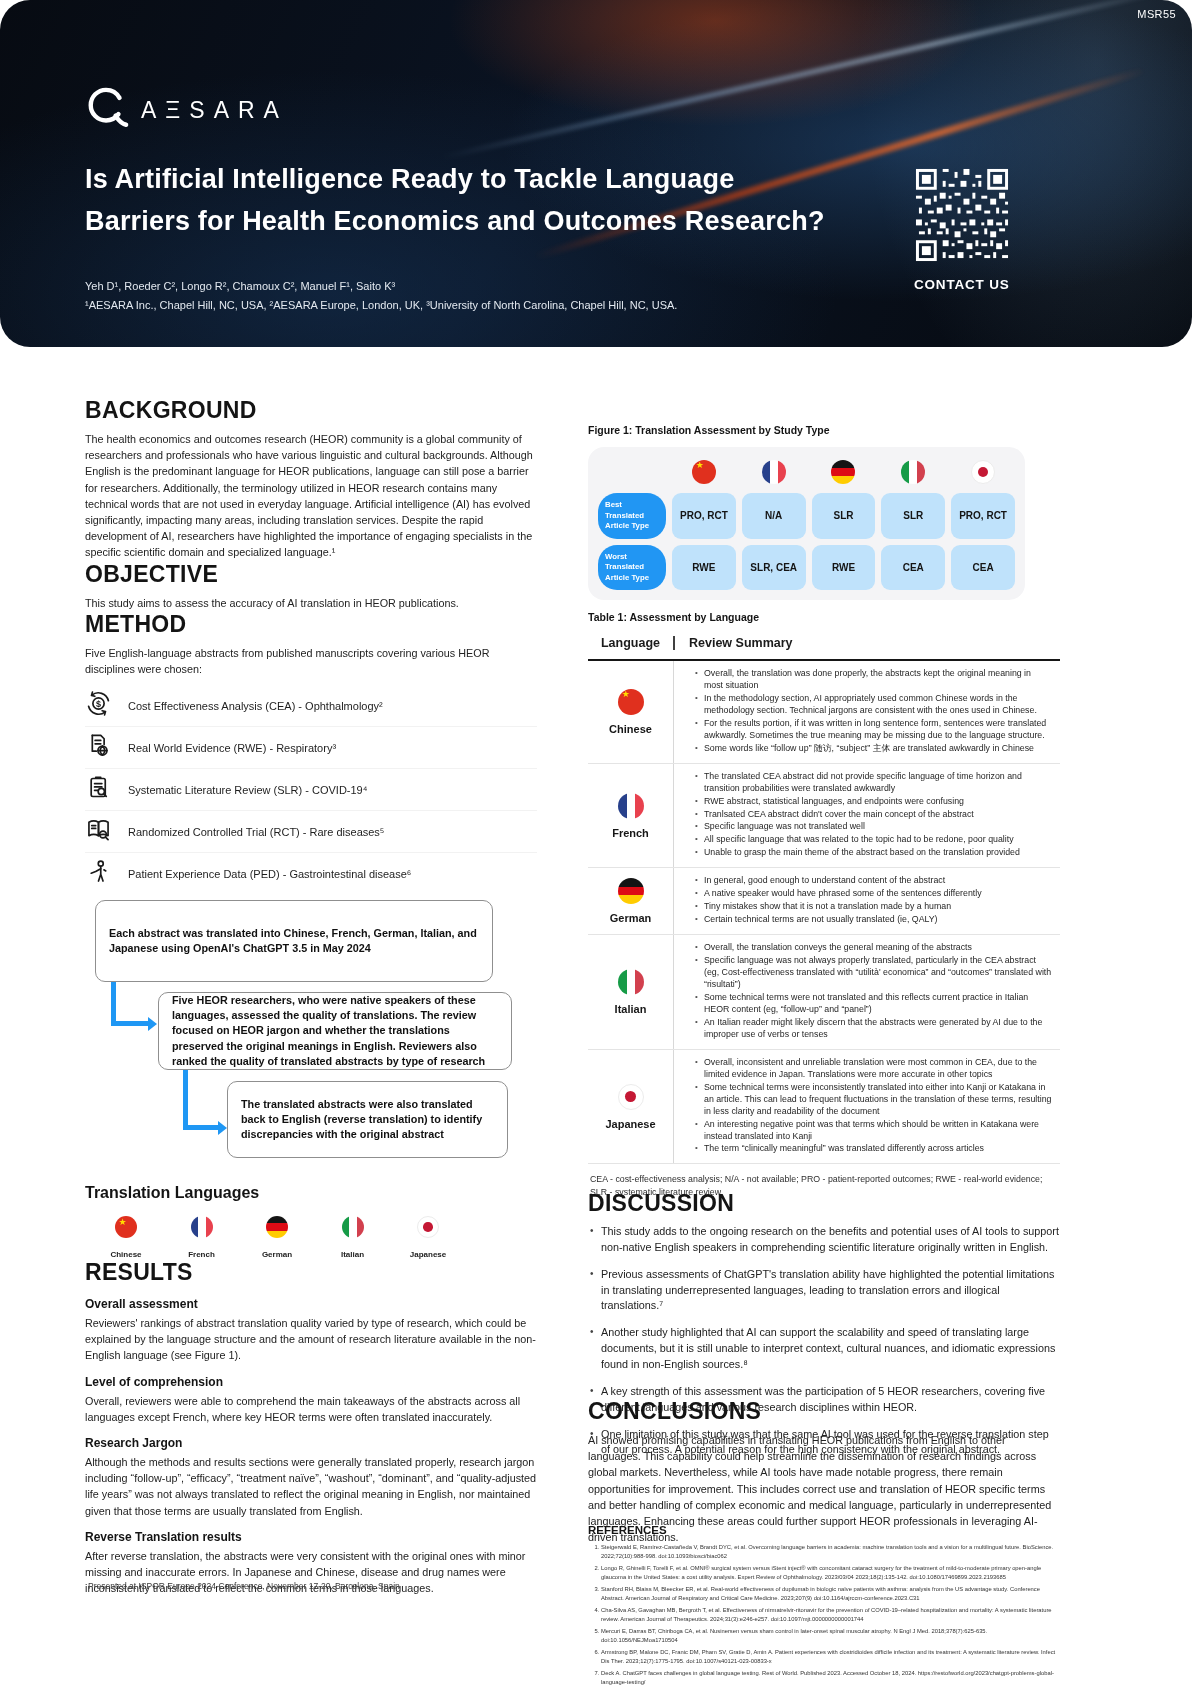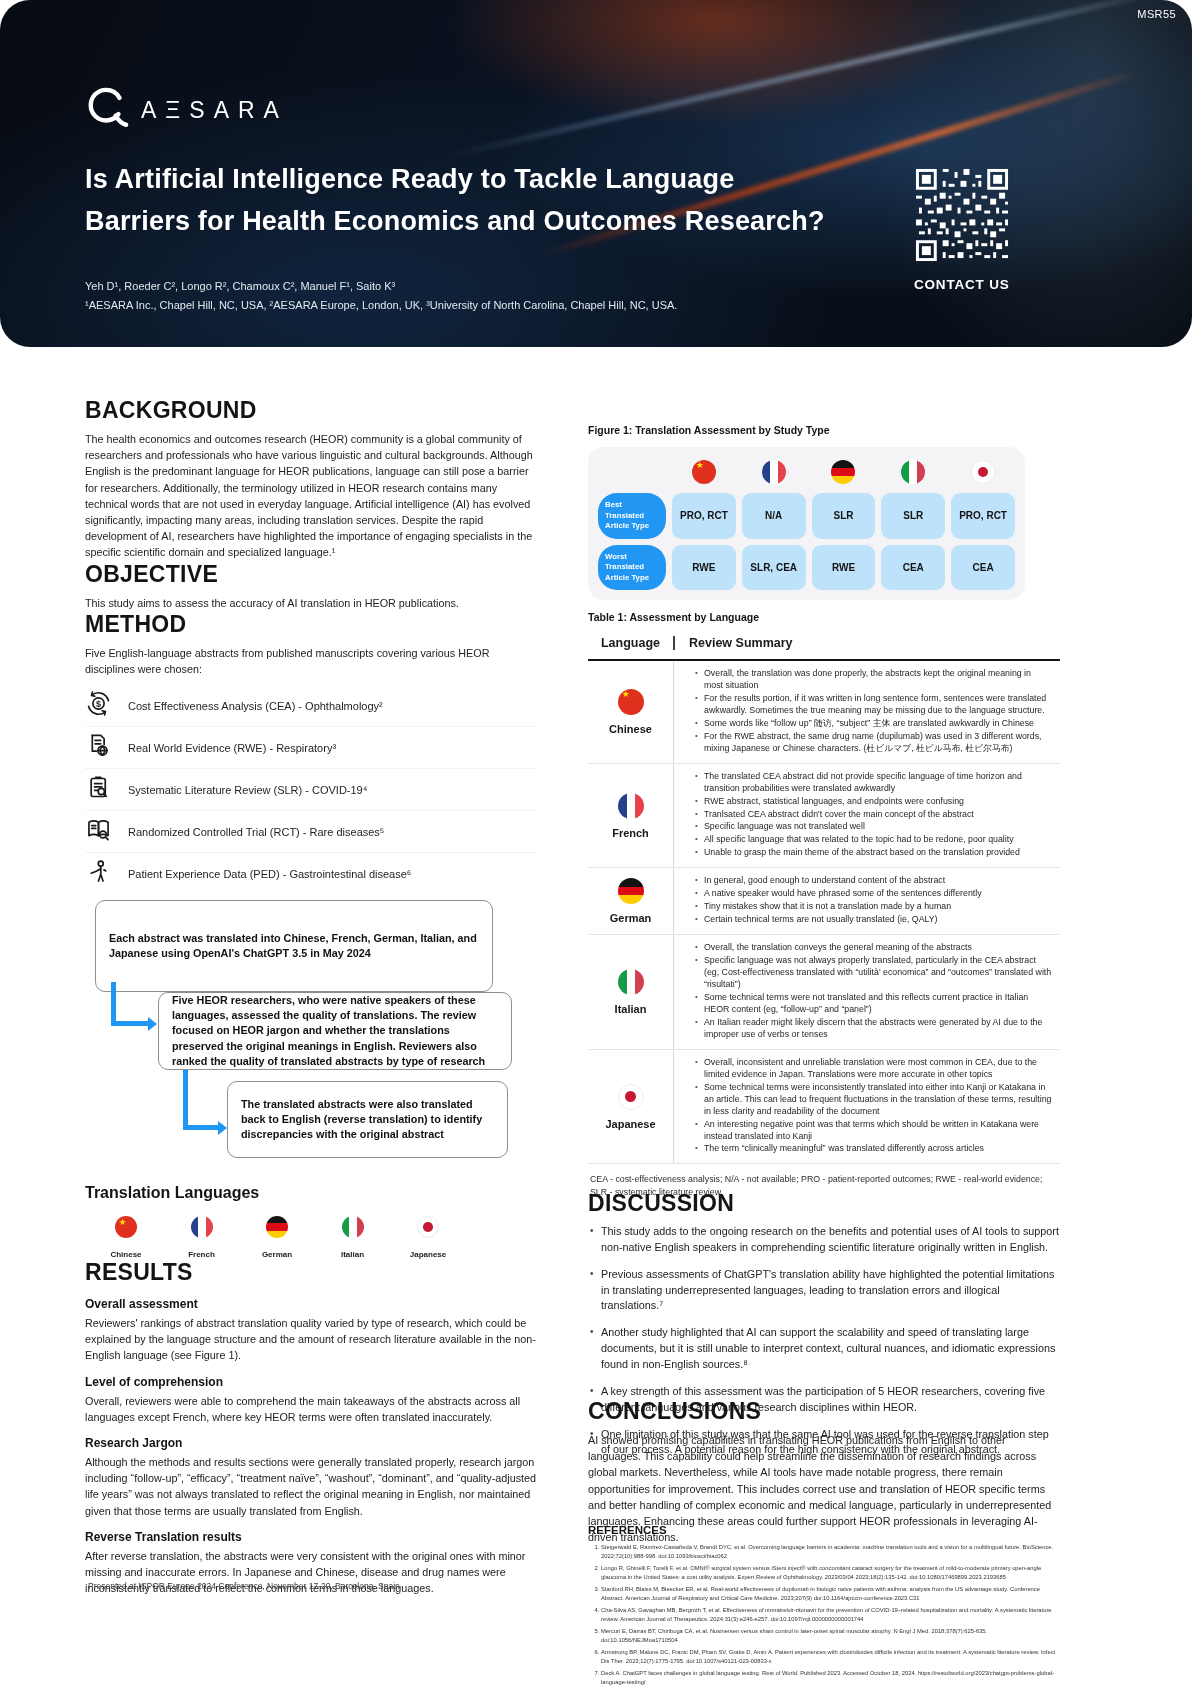--- a/index.html
+++ b/index.html
@@ -37,21 +37,21 @@
   .method-list{margin-top:8px;}
   .mitem{display:flex;align-items:center;gap:16px;padding:5px 0;border-bottom:1px solid #f2f2f2;}
   .mitem:last-child{border-bottom:none;}
   .mitem svg{flex:none;}
   .mlabel{font-size:11px;color:#1e1e1e;}
 
   .flow{position:relative;height:262px;margin-top:6px;}
   .fbox{position:absolute;background:#fff;border:1.2px solid #8f8f8f;border-radius:10px;
         box-sizing:border-box;display:flex;align-items:center;
         font-size:10.8px;font-weight:700;line-height:1.42;color:#111;padding:8px 13px;}
-  .fbox1{left:10px;top:0;width:398px;height:92px;}
+  .fbox1{left:10px;top:0;width:398px;height:82px;}
   .fbox2{left:73px;top:92px;width:354px;height:78px;}
   .fbox3{left:142px;top:181px;width:281px;height:77px;}
   .arr{position:absolute;background:#1f97f4;}
   .arr-head{position:absolute;width:0;height:0;border-top:7px solid transparent;border-bottom:7px solid transparent;border-left:9px solid #1f97f4;}
 
   .langs-h{font-size:16px;font-weight:800;margin:22px 0 0;color:#141414;}
   .lang-row{display:flex;justify-content:space-between;width:372px;margin:14px 0 0 6px;}
   .lang{width:70px;text-align:center;}
   .lang .lbl{font-size:8px;font-weight:700;margin-top:8px;color:#222;}
 
@@ -397,23 +397,23 @@
       </div>
 
       <div class="t1-row">
         <div class="t1-lang">
           <span class="flag flag-cn f26"></span>
           <span class="lname">Chinese</span>
         </div>
         <div class="t1-sum">
           <ul class="b">
             <li>Overall, the translation was done properly, the abstracts kept the original meaning in most situation</li>
+            <li>In the methodology section, AI appropriately used common Chinese words in the methodology section. Technical jargons are consistent with the ones used in Chinese.</li>
             <li>For the results portion, if it was written in long sentence form, sentences were translated awkwardly. Sometimes the true meaning may be missing due to the language structure.</li>
             <li>Some words like “follow up” 随访, “subject” 主体 are translated awkwardly in Chinese</li>
-            <li>For the RWE abstract, the same drug name (dupilumab) was used in 3 different words, mixing Japanese or Chinese characters. (杜ビルマブ, 杜ビル马布, 杜ビ尔马布)</li>
           </ul>
         </div>
       </div>
 
       <div class="t1-row">
         <div class="t1-lang">
           <span class="flag flag-fr f26"></span>
           <span class="lname">French</span>
         </div>
         <div class="t1-sum">

